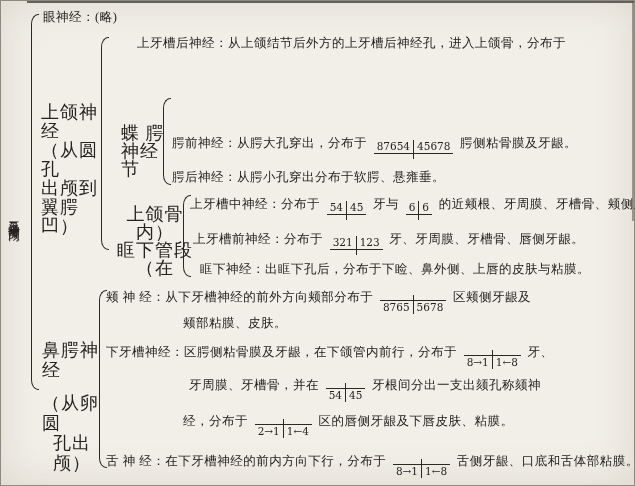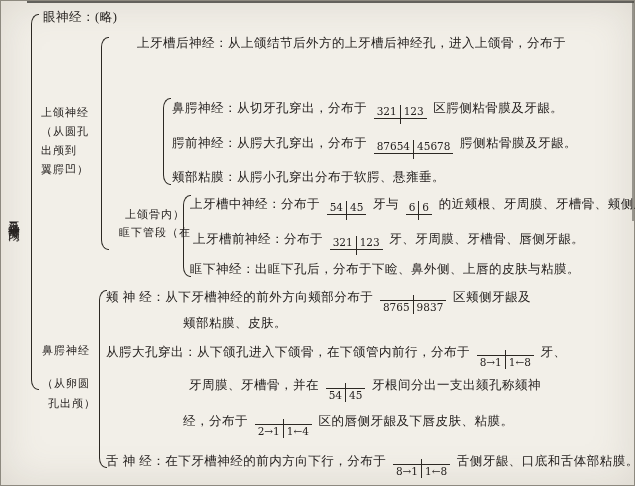--- a/index.html
+++ b/index.html
@@ -17,21 +17,21 @@
   .page::before{ 
     content:"";position:absolute;left:26px;right:0;top:0;height:2px;background:#41403c;opacity:.8;
   }
   .page::after{ 
     content:"";position:absolute;right:0;top:0;width:2px;height:220px;background:#55534d;opacity:.55;
   }
   .line{
     position:absolute;white-space:nowrap;
     font-size:12.5px;line-height:17px;letter-spacing:.5px;
   }
-  .lbl{position:absolute;font-size:11px;letter-spacing:1px;}
+  .lbl{position:absolute;font-size:18px;letter-spacing:1px;}
   .lbl div{line-height:19px;}
   .root-label{
     position:absolute;left:6px;top:211px;
     writing-mode:vertical-rl;
     font-size:11.5px;letter-spacing:1px;line-height:14px;
   }
   
   .brace{
     position:absolute;width:7px;
     border:1.6px solid #2c2823;border-right:none;
@@ -79,71 +79,70 @@
 
   <div class="lbl" style="left:40px;top:102px;width:62px;">
     <div>上颌神经</div>
     <div>（从圆孔</div>
     <div>出颅到</div>
     <div>翼腭凹）</div>
   </div>
 
   <div class="line" style="left:104px;top:34px;margin-left:32px;">上牙槽后神经：从上颌结节后外方的上牙槽后神经孔，进入上颌骨，分布于</div>
 
+  <div class="lbl" style="left:120px;top:123px;width:46px;">
+    <div style="line-height:18px;">蝶  腭</div>
+    <div style="line-height:18px;">神经节</div>
+  </div>
 
-  <div class="line" style="left:171px;top:99px;">
-    <span>鼻腭神经：从切牙孔穿出，分布于</span>
-    <span class="tooth up"><span class="tl">321</span><span class="tr">123</span></span>
-    <span>区腭侧粘骨膜及牙龈。</span>
-  </div>
 
   <div class="line" style="left:171px;top:134px;">
     <span>腭前神经：从腭大孔穿出，分布于</span>
     <span class="tooth up"><span class="tl">87654</span><span class="tr">45678</span></span>
     <span>腭侧粘骨膜及牙龈。</span>
   </div>
 
-  <div class="line" style="left:171px;top:168px;">颊部粘膜：从腭小孔穿出分布于软腭、悬雍垂。</div>
+  <div class="line" style="left:171px;top:168px;">腭后神经：从腭小孔穿出分布于软腭、悬雍垂。</div>
 
   <div class="lbl" style="left:116px;top:204px;width:76px;text-align:center;">
     <div style="line-height:18px;">上颌骨内）</div>
     <div style="line-height:18px;">眶下管段（在</div>
   </div>
 
   <div class="line" style="left:189px;top:195px;">
     <span>上牙槽中神经：分布于</span>
     <span class="tooth up"><span class="tl">54</span><span class="tr">45</span></span>
     <span>牙与</span>
     <span class="tooth up"><span class="tl">6</span><span class="tr">6</span></span>
     <span>的近颊根、牙周膜、牙槽骨、颊侧牙龈。</span>
   </div>
 
   <div class="line" style="left:192px;top:230px;">
     <span>上牙槽前神经：分布于</span>
     <span class="tooth up"><span class="tl">321</span><span class="tr">123</span></span>
     <span>牙、牙周膜、牙槽骨、唇侧牙龈。</span>
   </div>
 
-  <div class="line" style="left:189px;top:260px;">眶下神经：出眶下孔后，分布于下睑、鼻外侧、上唇的皮肤与粘膜。</div>
+  <div class="line" style="left:199px;top:260px;">眶下神经：出眶下孔后，分布于下睑、鼻外侧、上唇的皮肤与粘膜。</div>
 
   <div class="lbl" style="left:41px;top:339px;width:60px;">
     <div style="line-height:20px;">鼻腭神经</div>
     <div style="line-height:20px;margin-top:13px;">（从卵圆</div>
     <div style="line-height:20px;text-align:center;">孔出颅）</div>
   </div>
 
   <div class="line" style="left:105px;top:288px;">
     <span>颊  神  经：从下牙槽神经的前外方向颊部分布于</span>
-    <span class="tooth dn"><span class="tl">8765</span><span class="tr">9837</span></span>
+    <span class="tooth dn"><span class="tl">8765</span><span class="tr">5678</span></span>
     <span>区颊侧牙龈及</span>
   </div>
   <div class="line" style="left:182px;top:314px;">颊部粘膜、皮肤。</div>
 
   <div class="line" style="left:105px;top:343px;">
-    <span>从腭大孔穿出：从下颌孔进入下颌骨，在下颌管内前行，分布于</span>
+    <span>下牙槽神经：区腭侧粘骨膜及牙龈，在下颌管内前行，分布于</span>
     <span class="tooth dn"><span class="tl">8→1</span><span class="tr">1←8</span></span>
     <span>牙、</span>
   </div>
   <div class="line" style="left:188px;top:376px;">
     <span>牙周膜、牙槽骨，并在</span>
     <span class="tooth dn"><span class="tl">54</span><span class="tr">45</span></span>
     <span>牙根间分出一支出颏孔称颏神</span>
   </div>
   <div class="line" style="left:182px;top:412px;">
     <span>经，分布于</span>

